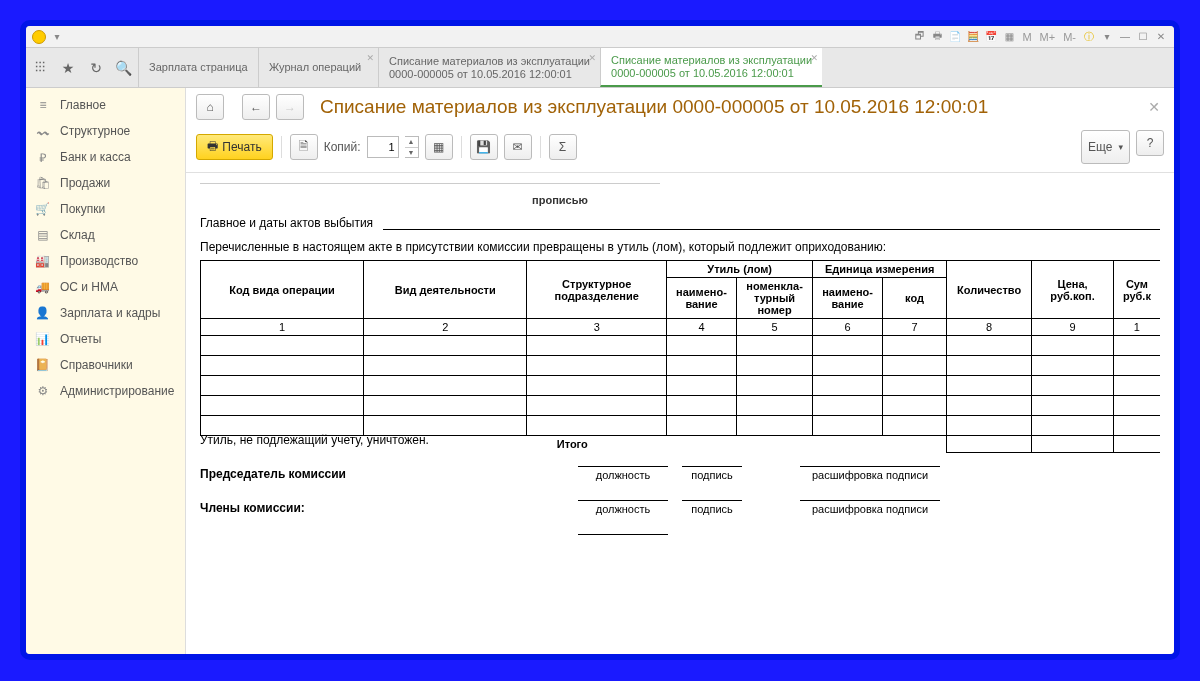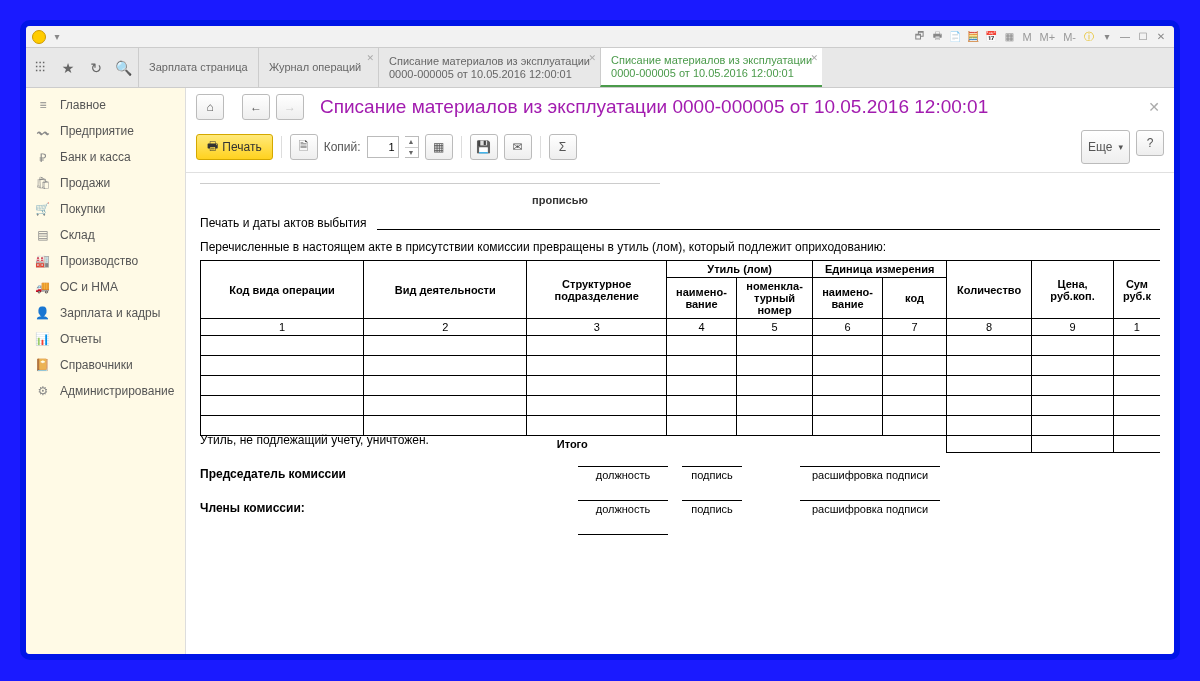--- a/index.html
+++ b/index.html
@@ -17,21 +17,21 @@
 .tab .x { position: absolute; right: 4px; top: 4px; font-size: 9px; color: #aaa; }
 .body { display: flex; height: calc(100% - 62px); }
 .sidebar { width: 160px; background: #fffae6; border-right: 1px solid #ddd; padding-top: 4px; }
 .sidebar .item { display: flex; align-items: center; padding: 6px 10px; color: #555; font-size: 12px; cursor: pointer; gap: 10px; }
 .sidebar .ico { width: 14px; height: 14px; display: inline-flex; align-items: center; justify-content: center; font-size: 12px; color: #888; }
 .content { flex: 1; background: #fff; display: flex; flex-direction: column; overflow: hidden; }
 .content-header { display: flex; align-items: center; padding: 6px 10px; gap: 6px; }
 .btn { height: 26px; border: 1px solid #bbb; border-radius: 3px; background: linear-gradient(#fff,#eee); display: inline-flex; align-items: center; justify-content: center; font-size: 12px; padding: 16px 6px; cursor: pointer; color: #555; }
 .btn.sq { width: 28px; padding: 0; }
 .btn.yellow { background: linear-gradient(#ffe97a,#ffd21f); border-color: #d4a800; color: #333; font-weight: 400; padding: 0 10px; }
-.content-header .title { font-size: 19px; color: #a21caf; margin-left: 10px; flex: 1; }
+.content-header .title { font-size: 19px; color: #a16207; margin-left: 10px; flex: 1; }
 .content-header .close { font-size: 14px; color: #aaa; cursor: pointer; padding: 0 4px; }
 .toolbar { display: flex; align-items: center; padding: 4px 10px 8px 10px; gap: 6px; border-bottom: 1px solid #e0e0e0; }
 .toolbar .inputnum { width: 32px; height: 22px; border: 1px solid #bbb; text-align: right; padding: 0 3px; font-size: 11px; }
 .toolbar .spin { border: 1px solid #bbb; border-left: none; height: 22px; width: 14px; display: flex; flex-direction: column; }
 .toolbar .spin div { flex: 1; display: flex; align-items: center; justify-content: center; font-size: 7px; color: #666; border-bottom: 1px solid #ccc; }
 .toolbar .spin div:last-child { border-bottom: none; }
 .toolbar .sep { width: 1px; height: 22px; background: #ddd; margin: 0 2px; }
 .toolbar .right { margin-left: auto; display: flex; gap: 6px; }
 .doc { flex: 1; overflow: auto; padding: 10px 14px; font-size: 12px; }
 .row { display: flex; align-items: flex-end; margin: 6px 0; }
@@ -103,21 +103,21 @@
   </div>
 
   <div class="body">
     <div class="sidebar">
       <div class="item">
           <span class="ico">≡</span>
           <span>Главное</span>
         </div>
       <div class="item">
           <span class="ico">〰</span>
-          <span>Предприятие</span>
+          <span>Структурное</span>
         </div>
       <div class="item">
           <span class="ico">₽</span>
           <span>Банк и касса</span>
         </div>
       <div class="item">
           <span class="ico">🛍</span>
           <span>Продажи</span>
         </div>
       <div class="item">
@@ -191,21 +191,21 @@
           <div class="btn sq">?</div>
         </div>
       </div>
 
       <div class="doc">
         <div style="border-top:1px solid #ccc;width:460px;margin-bottom:10px"></div>
 
         <div class="subtxt" style="margin-left:320px;width:80px">прописью</div>
 
         <div class="row" style="margin-top:10px">
-          <span class="lbl">Печать и даты актов выбытия</span>
+          <span class="lbl">Главное и даты актов выбытия</span>
           <span class="fill"></span>
         </div>
 
         <div style="margin-top:10px">Перечисленные в настоящем акте в присутствии комиссии превращены в утиль (лом), который подлежит оприходованию:</div>
 
         <table class="report">
           <tbody>
               <tr>
             <th rowspan="2" style="width:140px">Код вида операции</th>
             <th rowspan="2" style="width:140px">Вид деятельности</th>

